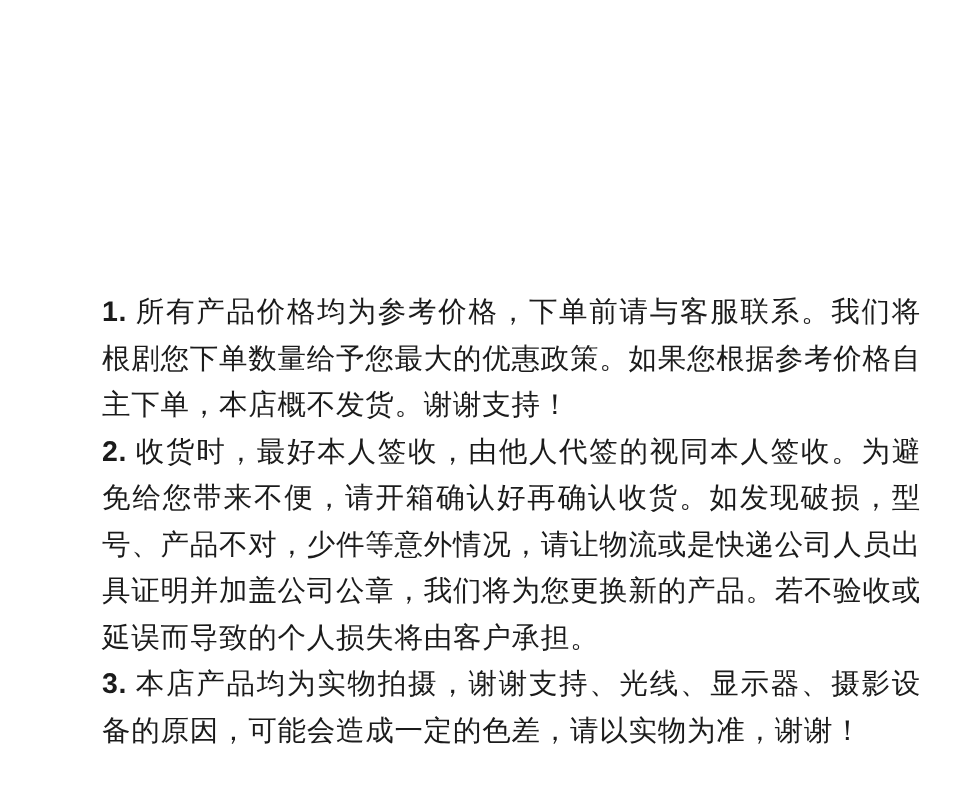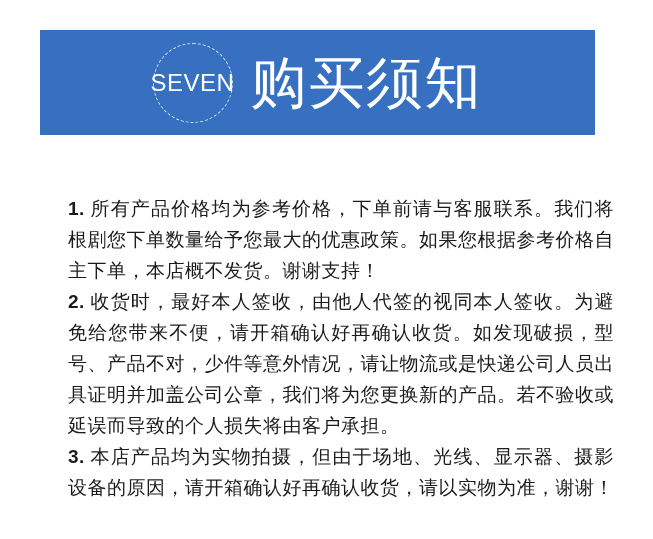--- a/index.html
+++ b/index.html
@@ -78,26 +78,20 @@
     font-family: "Liberation Sans", "DejaVu Sans", sans-serif;
     font-weight: 700;
     margin-right: 5px;
   }
 </style>
 </head>
 <body>
 
 <div class="page">
 
-  <div class="banner" style="background: rgb(55, 112, 192);">
-    <div class="logo-circle">
-      <span class="logo-text">SEVEN</span>
-    </div>
-    <h1 class="banner-title">购买须知</h1>
-  </div>
 
   <div class="notice" style="color: rgb(27, 27, 27);">
     <p><span class="num">1.</span><span>所有产品价格均为参考价格，下单前请与客服联系。我们将根剧您下单数量给予您最大的优惠政策。如果您根据参考价格自主下单，本店概不发货。谢谢支持！</span></p>
     <p><span class="num">2.</span><span>收货时，最好本人签收，由他人代签的视同本人签收。为避免给您带来不便，请开箱确认好再确认收货。如发现破损，型号、产品不对，少件等意外情况，请让物流或是快递公司人员出具证明并加盖公司公章，我们将为您更换新的产品。若不验收或延误而导致的个人损失将由客户承担。</span></p>
-    <p><span class="num">3.</span><span>本店产品均为实物拍摄，但由于场地、光线、显示器、摄影设备的原因，请开箱确认好再确认收货，请以实物为准，谢谢！</span></p>
+    <p><span class="num">3.</span><span>本店产品均为实物拍摄，谢谢支持、光线、显示器、摄影设备的原因，可能会造成一定的色差，请以实物为准，谢谢！</span></p>
   </div>
 
 </div>
 
 </body></html>

